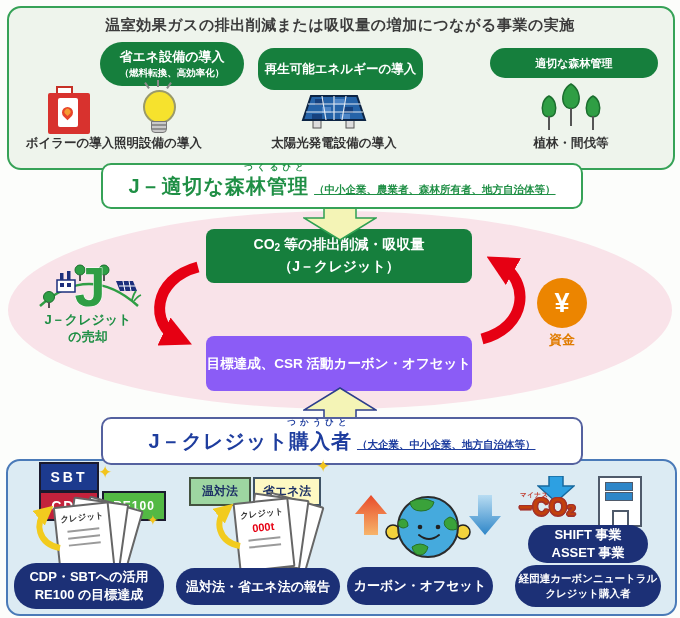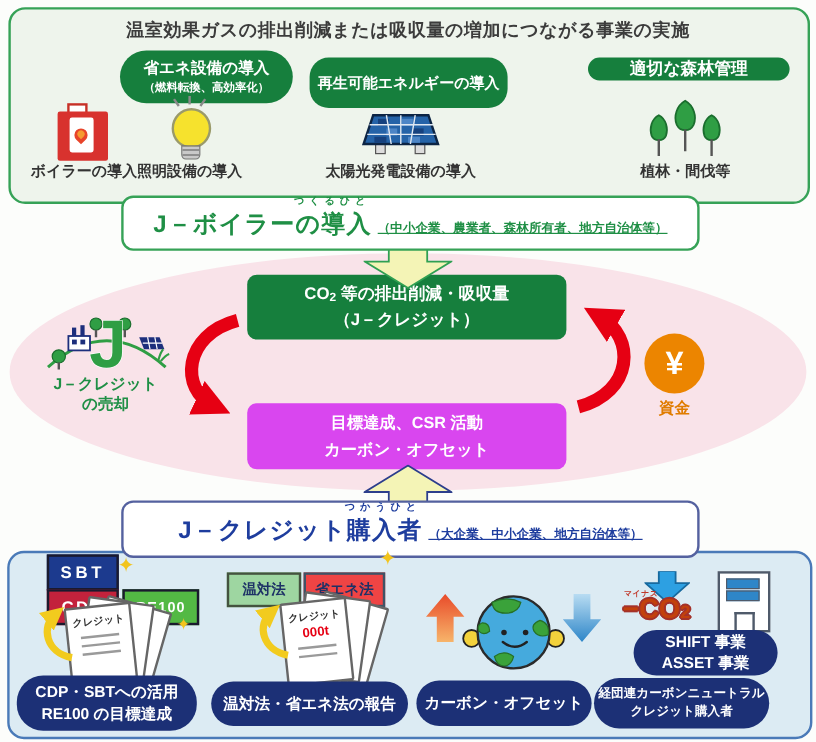--- a/index.html
+++ b/index.html
@@ -8,21 +8,21 @@
   .abs{position:absolute;}
 
   
   .top-section{left:7px;top:6px;width:664px;height:160px;background:#eef4ec;border:2px solid #36a257;border-radius:14px;z-index:1;}
   .top-title{left:0;top:16px;width:680px;text-align:center;font-size:15px;font-weight:bold;color:#3c3c3c;z-index:2;letter-spacing:0.5px;}
   .gpill{background:#167f3d;color:#fff;font-weight:bold;display:flex;flex-direction:column;align-items:center;justify-content:center;z-index:2;text-align:center;}
   .gpill-1{left:100px;top:42px;width:144px;height:44px;border-radius:23px;}
   .gpill-1 .main{font-size:13px;}
   .gpill-1 .sub{font-size:9.5px;font-weight:bold;margin-top:1px;}
   .gpill-2{left:258px;top:48px;width:165px;height:42px;border-radius:16px;font-size:12.5px;}
-  .gpill-3{left:490px;top:48px;width:168px;height:19px;border-radius:16px;font-size:14px;}
+  .gpill-3{left:490px;top:48px;width:168px;height:30px;border-radius:16px;font-size:11px;}
   .icon-label{top:135px;font-size:12.5px;font-weight:bold;color:#333;text-align:center;z-index:2;}
 
   
   .boiler{left:48px;top:86px;width:44px;height:48px;z-index:2;}
   .boiler .chimney{position:absolute;left:8px;top:0;width:13px;height:9px;background:#fff;border:2px solid #c63026;}
   .boiler .bbody{position:absolute;left:0;top:7px;width:42px;height:41px;background:#d8322e;border-radius:2px;}
   .boiler .bwin{position:absolute;left:10px;top:5px;width:20px;height:29px;background:#fff;border-radius:2px;}
   .boiler .flame{position:absolute;left:4px;top:9px;width:11px;height:11px;background:#e8442a;border-radius:0 50% 50% 50%;transform:rotate(-135deg);}
   .boiler .flame::after{content:"";position:absolute;left:3px;top:3px;width:6px;height:6px;background:#f59b31;border-radius:0 50% 50% 50%;}
 
@@ -50,36 +50,36 @@
   .purchaser-box .furigana{color:#1e3d9e;}
   .actor-sub{font-size:10.5px;font-weight:bold;margin-left:5px;margin-top:7px;text-decoration:underline;}
   .creator-box .actor-sub{color:#1f8f45;}
   .purchaser-box .actor-sub{color:#1e3d9e;}
 
   
   .pink-ellipse{left:8px;top:211px;width:664px;height:198px;background:#f9e3e9;border-radius:50%;z-index:1;}
   .credit-box{left:206px;top:229px;width:266px;height:54px;background:#167f3d;border-radius:8px;color:#fff;font-weight:bold;font-size:14px;display:flex;flex-direction:column;align-items:center;justify-content:center;z-index:2;line-height:1.55;}
   .co2sub{font-size:10px;vertical-align:-2px;}
   .fund-pill{left:251px;top:290px;width:178px;height:38px;background:#e60013;border-radius:19px;color:#fff;font-weight:bold;font-size:19px;letter-spacing:3px;display:flex;align-items:center;justify-content:center;z-index:2;}
-  .goal-box{left:206px;top:336px;width:266px;height:55px;background:#d946ef;border-radius:8px;color:#fff;font-weight:bold;font-size:13.5px;display:flex;flex-direction:column;align-items:center;justify-content:center;z-index:2;line-height:1.6;}
+  .goal-box{left:206px;top:336px;width:266px;height:55px;background:#8b5cf6;border-radius:8px;color:#fff;font-weight:bold;font-size:13.5px;display:flex;flex-direction:row;align-items:center;justify-content:center;z-index:2;line-height:1.6;}
   .arrows-svg{left:130px;top:243px;z-index:3;}
   .block-arrow{z-index:3;}
   .jlogo-svg{left:36px;top:248px;z-index:3;}
   .sell-label{left:14px;top:312px;width:148px;text-align:center;font-size:13px;font-weight:bold;color:#1f8f45;line-height:1.3;z-index:3;}
   .money-circle{left:537px;top:278px;width:50px;height:50px;background:#ec8500;border-radius:50%;color:#fff;font-size:27px;font-weight:bold;display:flex;align-items:center;justify-content:center;z-index:3;}
   .money-label{left:527px;top:331px;width:70px;text-align:center;font-size:13px;font-weight:bold;color:#e07c00;z-index:3;}
 
   
   .bottom-section{left:6px;top:459px;width:667px;height:153px;background:#dcebf3;border:2px solid #4a7ab8;border-radius:14px;z-index:1;}
   .tag{display:flex;align-items:center;justify-content:center;font-weight:bold;z-index:6;}
   .tag-sbt{left:39px;top:462px;width:56px;height:26px;background:#1c3a8e;border:2px solid #1a1a2e;color:#fff;font-size:14px;letter-spacing:3px;}
   .tag-cdp{left:39px;top:491px;width:56px;height:26px;background:#c3223c;border:2px solid #1a1a2e;color:#fff;font-size:14px;letter-spacing:2px;}
   .tag-re100{left:102px;top:491px;width:60px;height:26px;background:#53b944;border:2px solid #1a1a2e;color:#fff;font-size:12px;letter-spacing:1px;}
   .tag-ontai{left:189px;top:477px;width:58px;height:25px;background:#9ed6a1;border:2px solid #44533f;color:#1d3166;font-size:12px;}
-  .tag-shoene{left:253px;top:477px;width:64px;height:25px;background:#ef4444;border:2px solid #3f5366;color:#1d3166;font-size:12px;}
+  .tag-shoene{left:253px;top:477px;width:64px;height:25px;background:#fef9c3;border:2px solid #3f5366;color:#1d3166;font-size:12px;}
   .sparkle{color:#f2c41d;z-index:6;}
   .sp-a{left:98px;top:462px;font-size:17px;}
   .sp-b{left:147px;top:512px;font-size:14px;}
   .sp-c{left:316px;top:456px;font-size:17px;}
   .papers{z-index:6;}
   .papers-1{left:56px;top:500px;width:84px;height:66px;}
   .papers-2{left:236px;top:496px;width:84px;height:72px;}
   .sheet{position:absolute;width:52px;height:60px;background:#fff;border:2px solid #666;border-radius:2px;}
   .papers-2 .sheet{height:66px;}
   .s3{left:24px;top:2px;transform:rotate(16deg);}
@@ -101,21 +101,21 @@
   .building{left:598px;top:476px;width:40px;height:47px;background:#fff;border:2px solid #4f5a6a;z-index:6;}
   .building .stripe{position:absolute;left:5px;width:26px;height:7px;background:#2e86c8;border:1px solid #4f5a6a;}
   .building .st1{top:4px;}
   .building .st2{top:14px;}
   .building .door{position:absolute;left:12px;bottom:0;width:13px;height:13px;background:#fff;border:2px solid #4f5a6a;border-bottom:none;}
   .navy-pill{background:#1c3076;border-radius:22px;color:#fff;font-weight:bold;display:flex;flex-direction:column;align-items:center;justify-content:center;text-align:center;z-index:6;}
   .programs-pill{left:528px;top:525px;width:120px;height:38px;font-size:13px;line-height:1.35;border-radius:19px;}
   .caption-1{left:14px;top:563px;width:150px;height:46px;font-size:13px;line-height:1.4;}
   .caption-2{left:176px;top:568px;width:164px;height:37px;font-size:13px;}
   .caption-3{left:347px;top:567px;width:146px;height:38px;font-size:13px;}
-  .caption-4{left:495px;top:565px;width:146px;height:42px;font-size:10.5px;line-height:1.45;}
+  .caption-4{left:515px;top:565px;width:146px;height:42px;font-size:10.5px;line-height:1.45;}
 </style>
 </head>
 <body>
 
 <div id="canvas">
 
   <div class="abs top-section"></div>
   <div class="abs top-title">温室効果ガスの排出削減または吸収量の増加につながる事業の実施</div>
 
   <div class="abs gpill gpill-1">
@@ -165,21 +165,21 @@
     </g>
   </svg>
   <div class="abs icon-label" style="left:22px;width:96px;">ボイラーの導入</div>
   <div class="abs icon-label" style="left:108px;width:100px;">照明設備の導入</div>
   <div class="abs icon-label" style="left:266px;width:136px;">太陽光発電設備の導入</div>
   <div class="abs icon-label" style="left:514px;width:114px;">植林・間伐等</div>
 
   <div class="abs actor-box creator-box">
     <span class="actor-title">
       <span class="furigana">つくるひと</span>
-      <span>J－ボイラーの導入</span>
+      <span>J－適切な森林管理</span>
     </span>
     <span class="actor-sub">（中小企業、農業者、森林所有者、地方自治体等）</span>
   </div>
 
   <div class="abs pink-ellipse"></div>
 
   <svg class="abs block-arrow" style="left:303px;top:203px;" width="74" height="38" viewBox="0 0 74 38">
     <polygon points="21,0 53,0 53,15 73,15 37,37 1,15 21,15" fill="#f4f4b6" stroke="#2fa052" stroke-width="1.5"></polygon>
   </svg>
 

